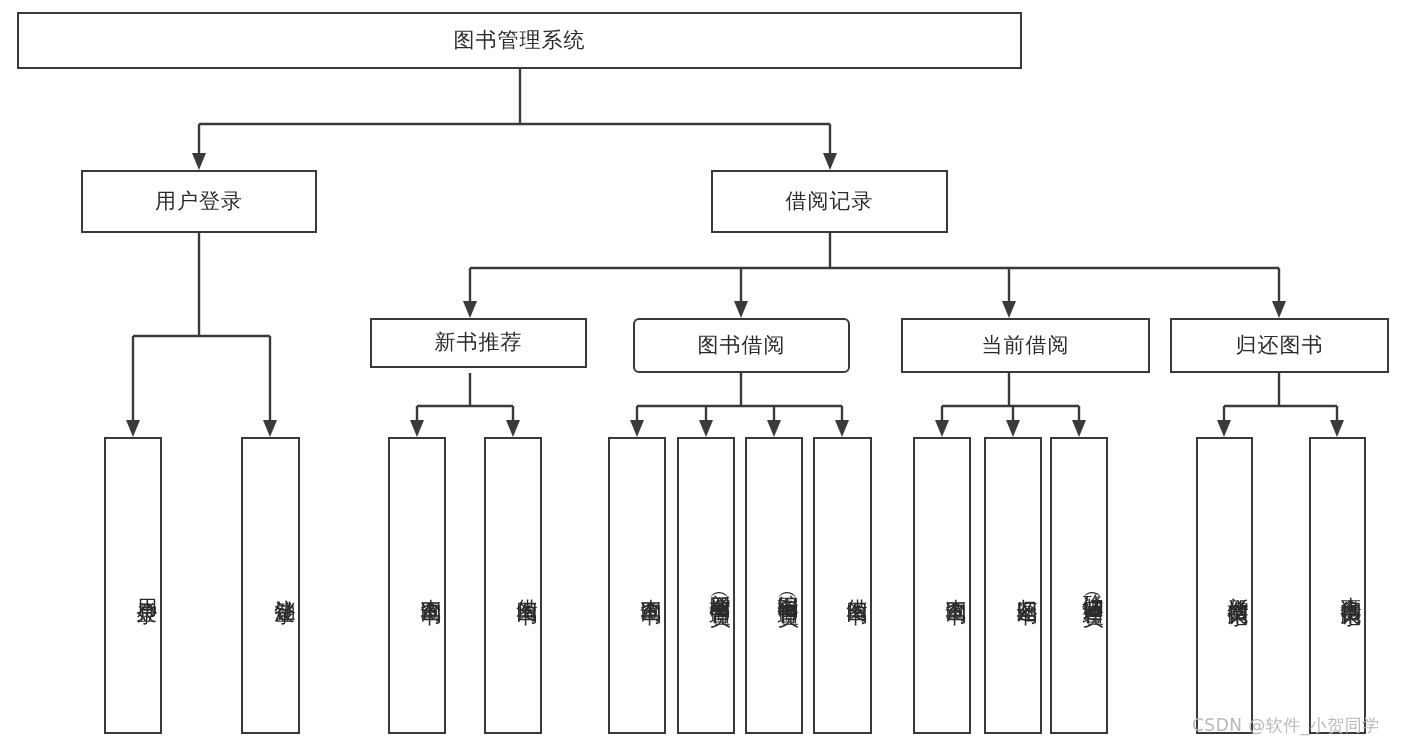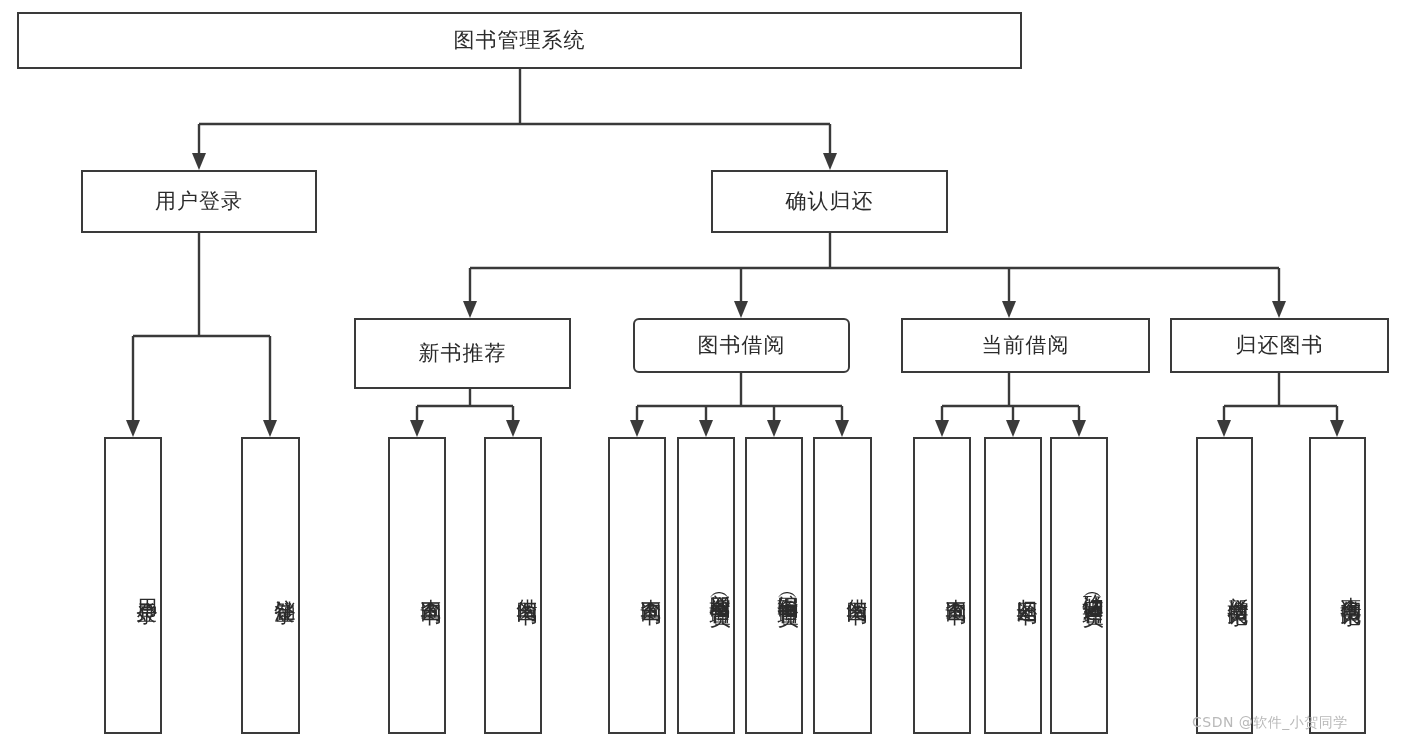--- a/index.html
+++ b/index.html
@@ -68,21 +68,21 @@
     stroke-width: 2.4;
     fill: none;
     stroke-linecap: butt;
   }
   .arrow-head {
     fill: #3a3a3a;
     stroke: none;
   }
   .watermark {
     position: absolute;
-    font-size: 14px;
+    font-size: 17px;
     color: #b9b9b9;
     white-space: nowrap;
     letter-spacing: 0.5px;
     user-select: none;
   }
 </style>
 </head>
 <body>
 
 <div id="canvas">
@@ -181,23 +181,23 @@
     </svg>
 
   <div id="nodes">
       <div class="node node-h root-node" style="left: 17px; top: 12px; width: 1005px; height: 57px;">
         <span>图书管理系统</span>
       </div>
       <div class="node node-h" style="left: 81px; top: 170px; width: 236px; height: 63px;">
         <span>用户登录</span>
       </div>
       <div class="node node-h" style="left: 711px; top: 170px; width: 237px; height: 63px;">
-        <span>确认归还</span>
-      </div>
-      <div class="node node-h" style="left: 354px; top: 318px; width: 217px; height: 71px;">
+        <span>借阅记录</span>
+      </div>
+      <div class="node node-h" style="left: 370px; top: 318px; width: 217px; height: 50px;">
         <span>新书推荐</span>
       </div>
       <div class="node node-h" style="left: 633px; top: 318px; width: 217px; height: 55px; border-radius: 6px;">
         <span>图书借阅</span>
       </div>
       <div class="node node-h" style="left: 901px; top: 318px; width: 249px; height: 55px;">
         <span>当前借阅</span>
       </div>
       <div class="node node-h" style="left: 1170px; top: 318px; width: 219px; height: 55px;">
         <span>归还图书</span>

